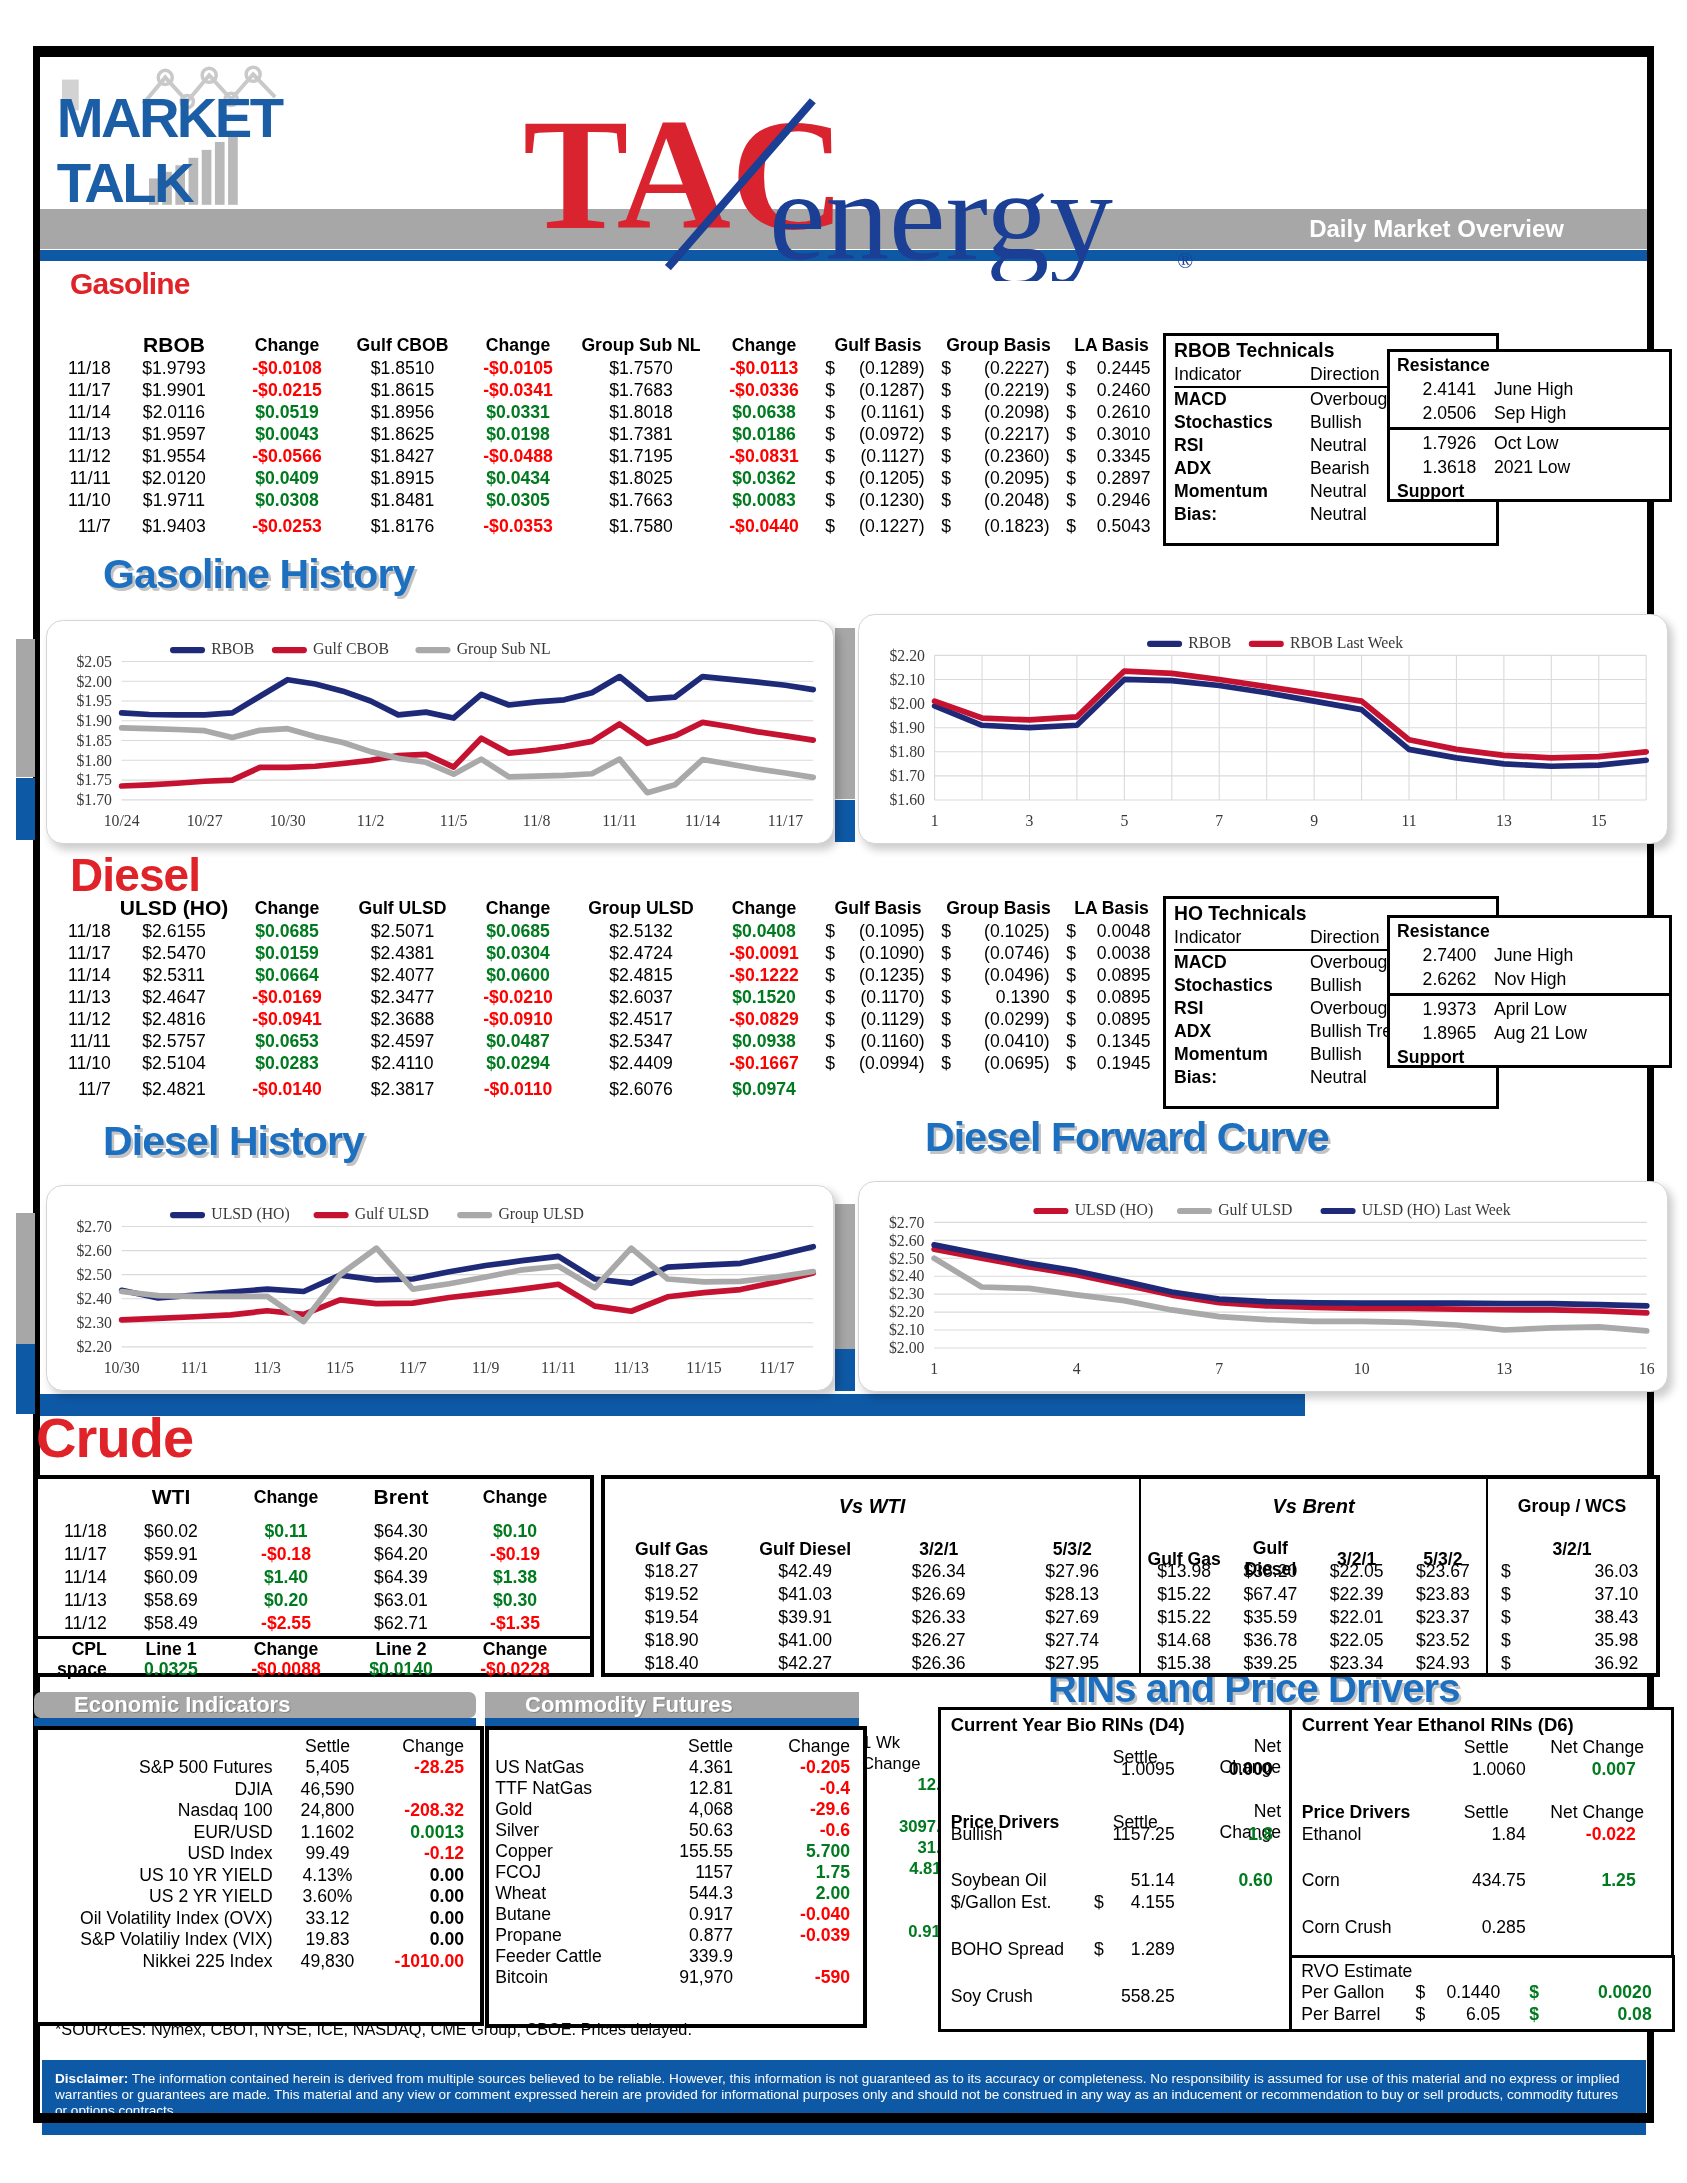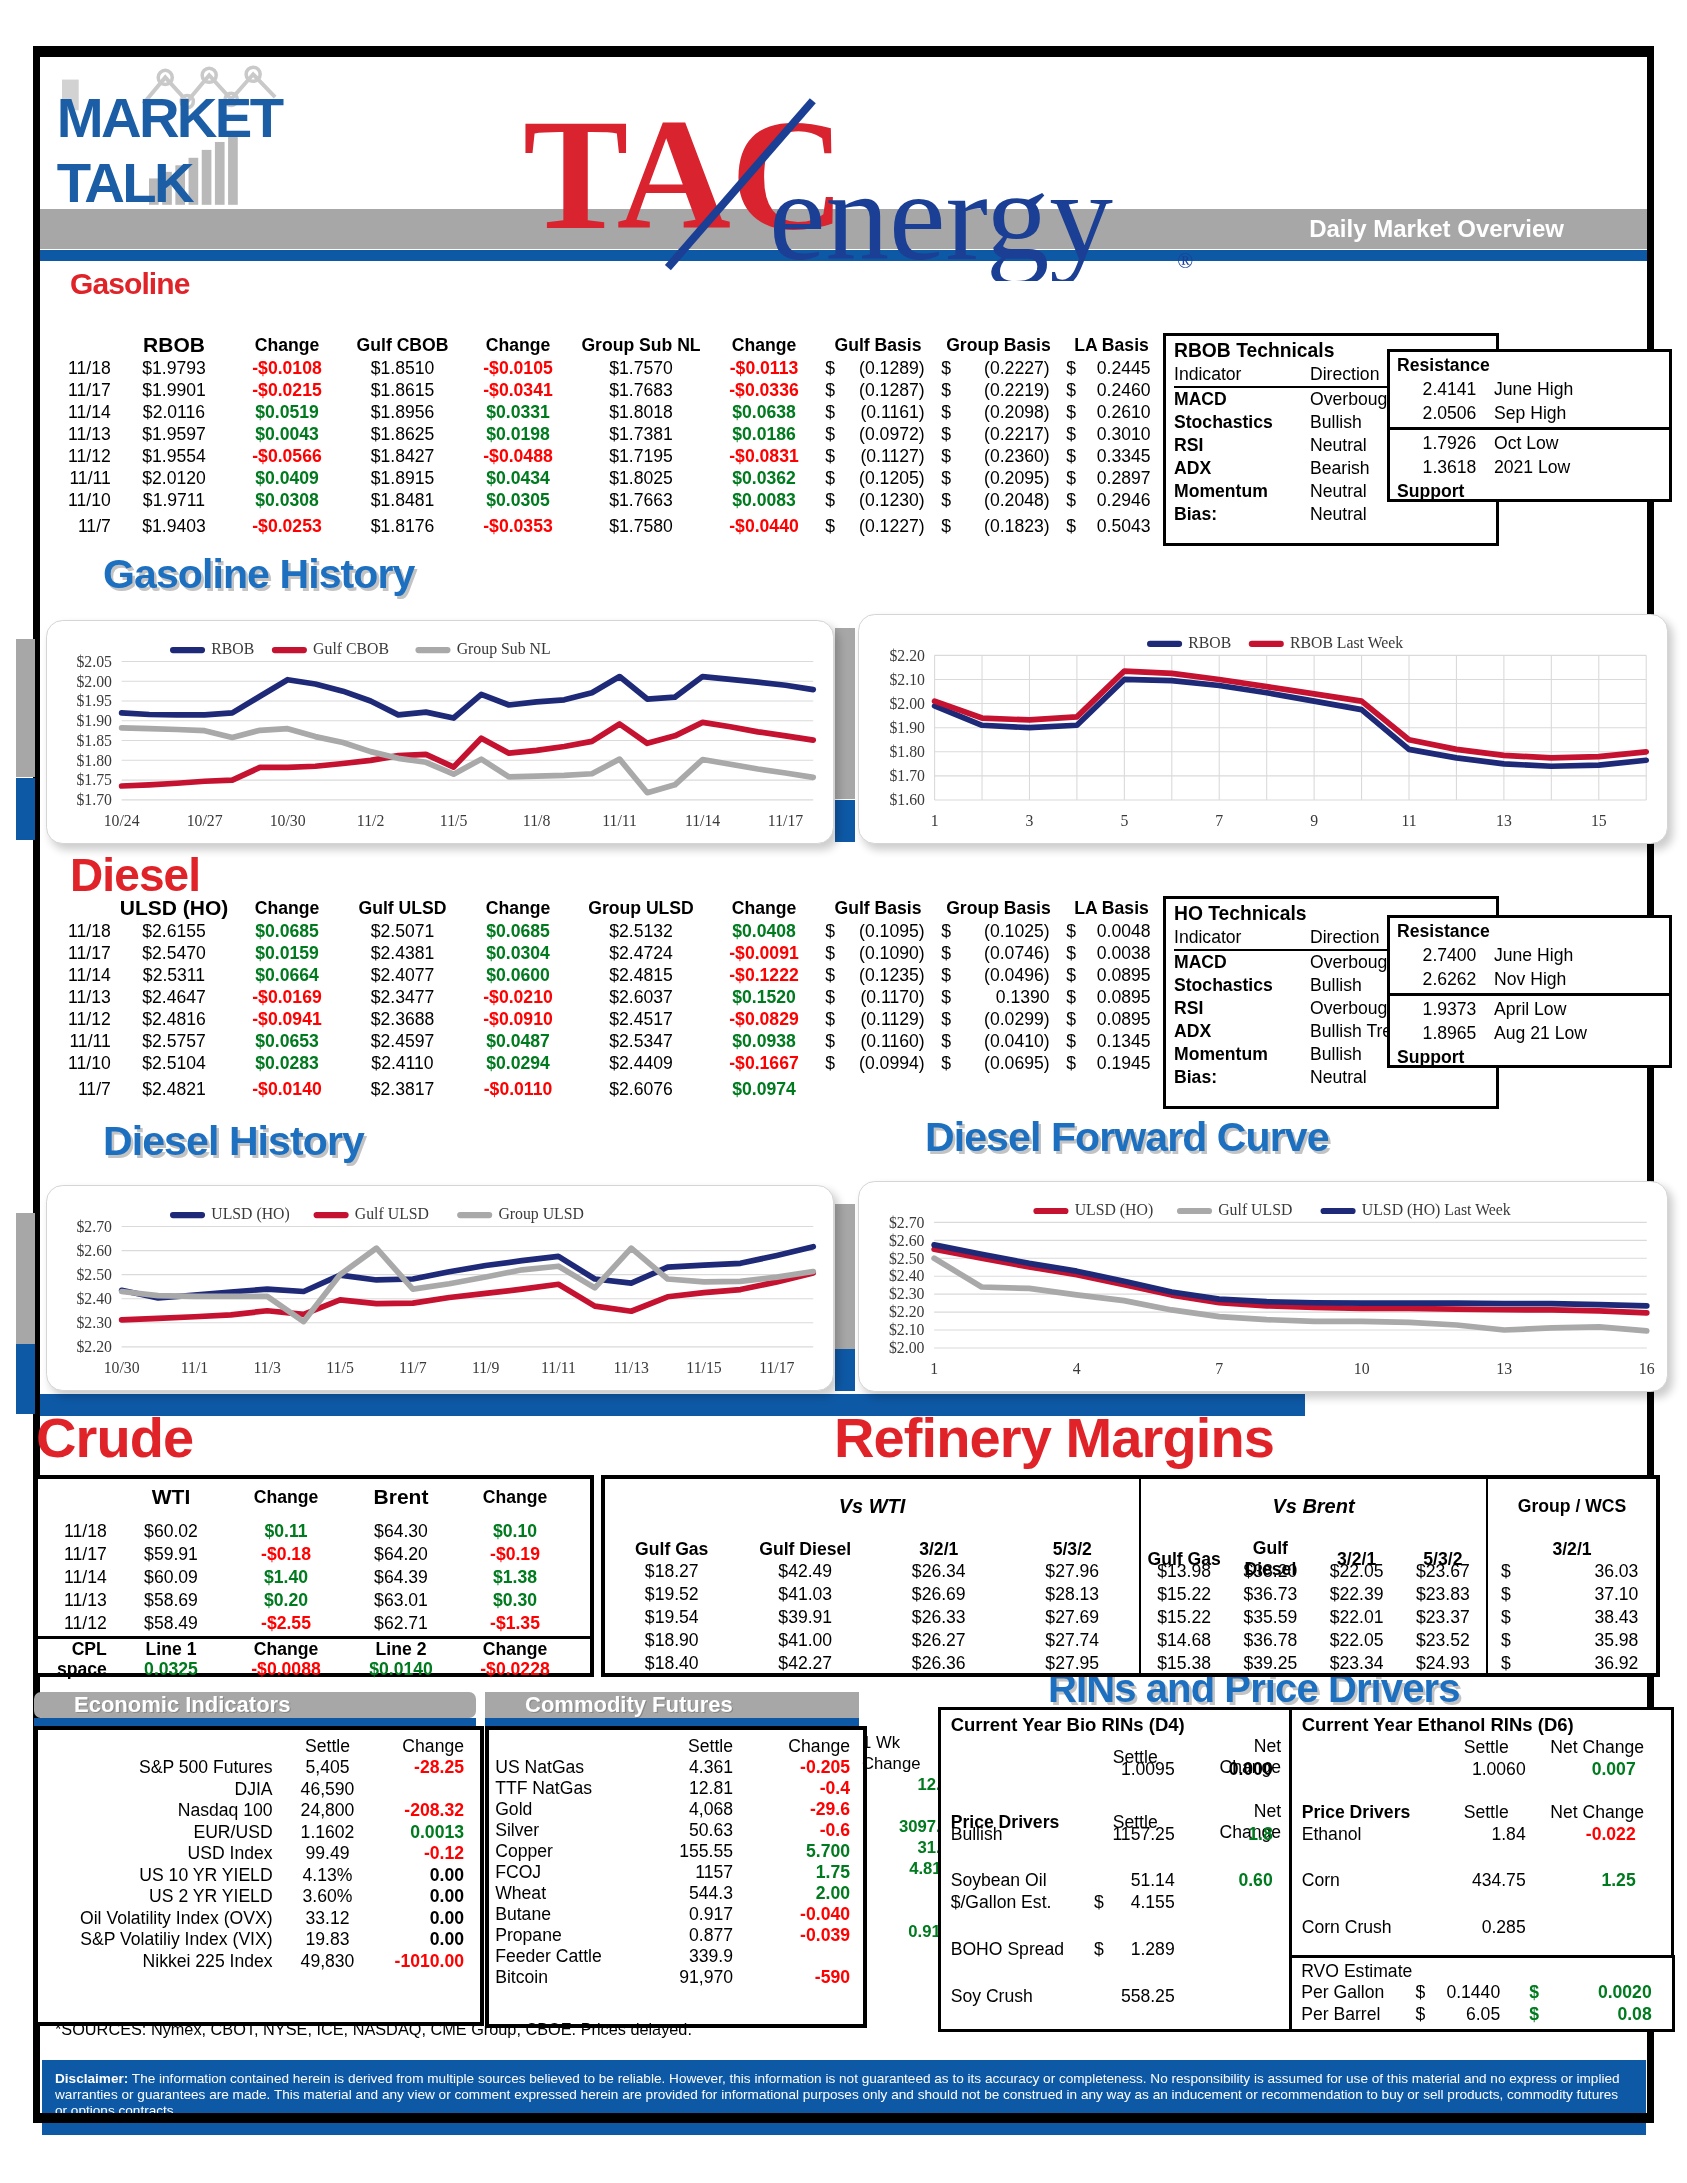--- a/index.html
+++ b/index.html
@@ -186,21 +186,20 @@
     <span class="bt">Daily Market Overview</span>
   </div>
   <div id="blue-banner"></div>
 
   <div class="sec-red" id="t-gasoline">Gasoline</div>
   <div class="sec-blue" id="t-gas-history">Gasoline History</div>
   <div class="sec-red" id="t-diesel">Diesel</div>
   <div class="sec-blue" id="t-diesel-history">Diesel History</div>
   <div class="sec-blue" id="t-diesel-forward">Diesel Forward Curve</div>
   <div class="sec-red" id="t-crude">Crude</div>
-  <div class="sec-red" id="t-margins">Refinery Margins</div>
   <div class="sec-blue" id="t-rins">RINs and Price Drivers</div>
 
   <div class="ptable" id="gas-table">
       <div class="pt-hdr">
         <span class="ph ph0"></span>
         <span class="ph ph1 big">RBOB</span>
         <span class="ph ph2">Change</span>
         <span class="ph ph3">Gulf CBOB</span>
         <span class="ph ph4">Change</span>
         <span class="ph ph5">Group Sub NL</span>
@@ -935,21 +934,21 @@
             <span class="mg-c">5/3/2</span>
           </div>
           <div class="mg-row mg4">
             <span class="mg-c">$13.98</span>
             <span class="mg-c">$38.20</span>
             <span class="mg-c">$22.05</span>
             <span class="mg-c">$23.67</span>
           </div>
           <div class="mg-row mg4">
             <span class="mg-c">$15.22</span>
-            <span class="mg-c">$36.73</span>
+            <span class="mg-c">$67.47</span>
             <span class="mg-c">$22.39</span>
             <span class="mg-c">$23.83</span>
           </div>
           <div class="mg-row mg4">
             <span class="mg-c">$15.22</span>
             <span class="mg-c">$35.59</span>
             <span class="mg-c">$22.01</span>
             <span class="mg-c">$23.37</span>
           </div>
           <div class="mg-row mg4">

